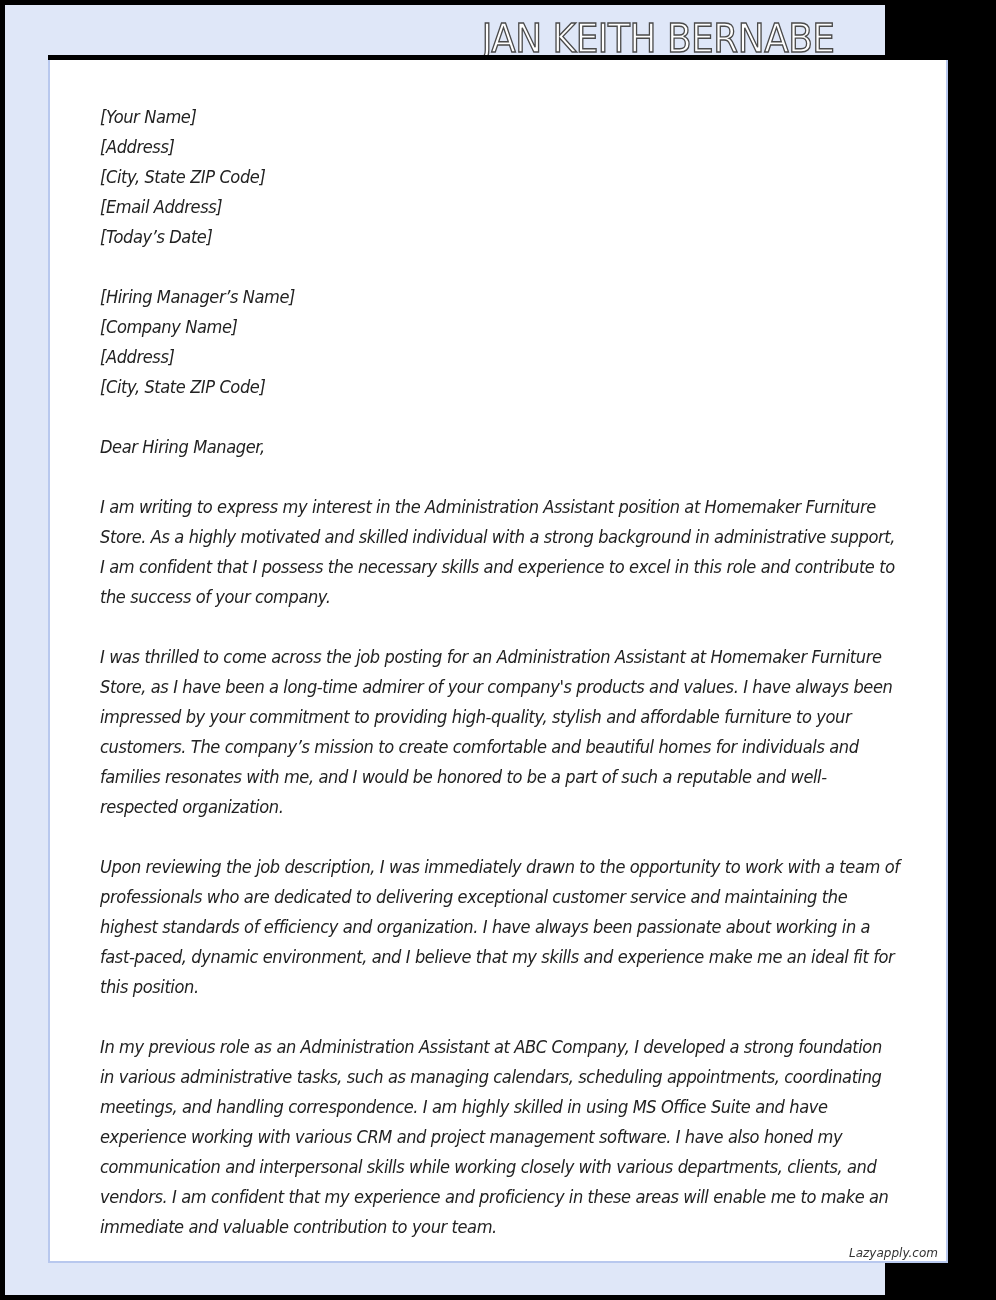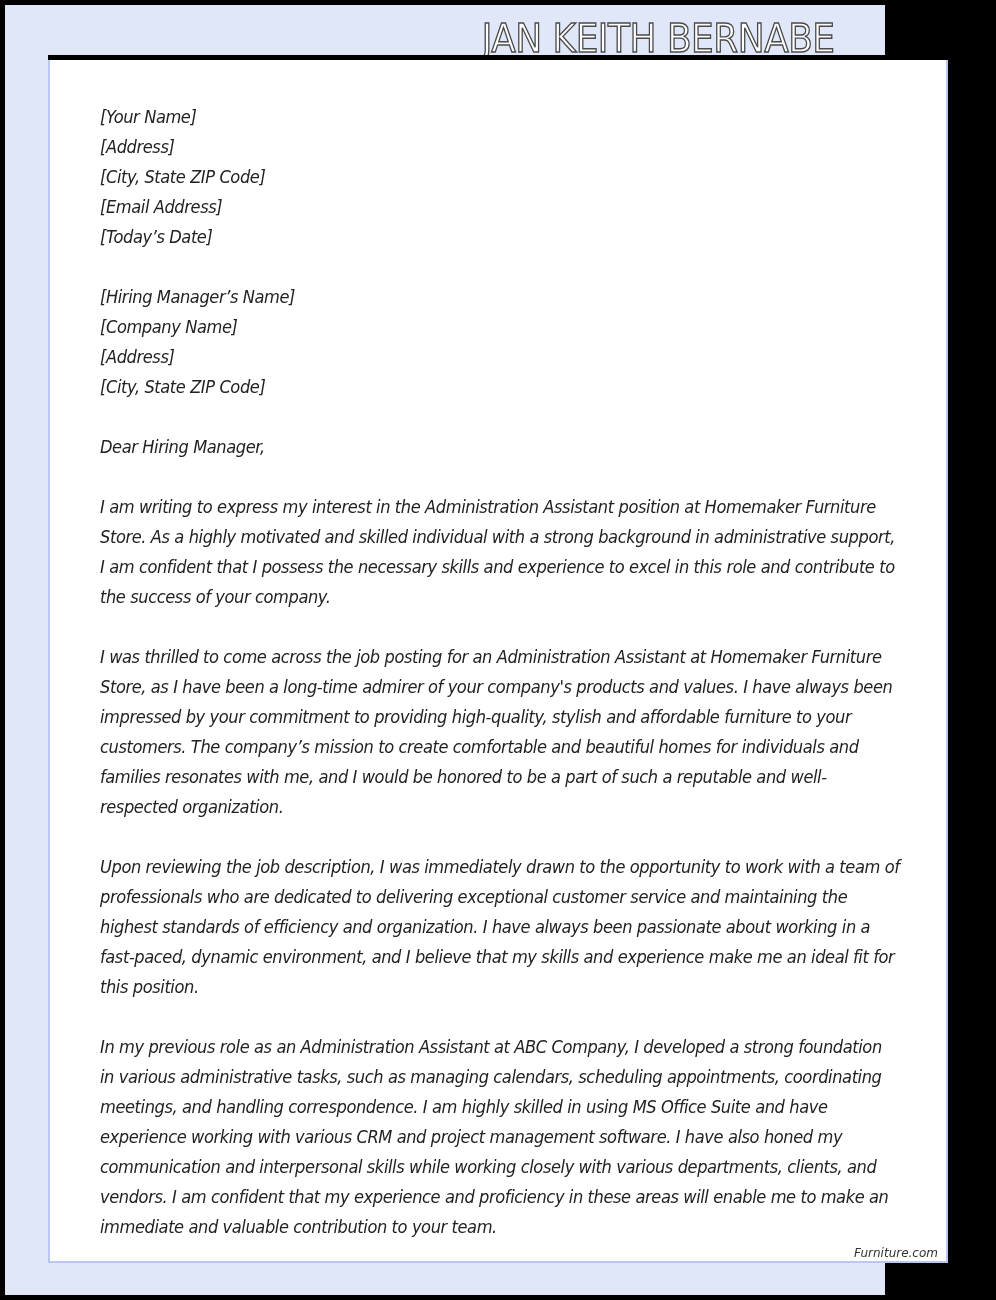--- a/index.html
+++ b/index.html
@@ -58,15 +58,15 @@
         <span class="line">[Company Name]</span>
         <span class="line">[Address]</span>
         <span class="line">[City, State ZIP Code]</span>
       </p>
       <p>Dear Hiring Manager,</p>
       <p>I am writing to express my interest in the Administration Assistant position at Homemaker Furniture Store. As a highly motivated and skilled individual with a strong background in administrative support, I am confident that I possess the necessary skills and experience to excel in this role and contribute to the success of your company.</p>
       <p>I was thrilled to come across the job posting for an Administration Assistant at Homemaker Furniture Store, as I have been a long-time admirer of your company's products and values. I have always been impressed by your commitment to providing high-quality, stylish and affordable furniture to your customers. The company’s mission to create comfortable and beautiful homes for individuals and families resonates with me, and I would be honored to be a part of such a reputable and well-respected organization.</p>
       <p>Upon reviewing the job description, I was immediately drawn to the opportunity to work with a team of professionals who are dedicated to delivering exceptional customer service and maintaining the highest standards of efficiency and organization. I have always been passionate about working in a fast-paced, dynamic environment, and I believe that my skills and experience make me an ideal fit for this position.</p>
       <p>In my previous role as an Administration Assistant at ABC Company, I developed a strong foundation in various administrative tasks, such as managing calendars, scheduling appointments, coordinating meetings, and handling correspondence. I am highly skilled in using MS Office Suite and have experience working with various CRM and project management software. I have also honed my communication and interpersonal skills while working closely with various departments, clients, and vendors. I am confident that my experience and proficiency in these areas will enable me to make an immediate and valuable contribution to your team.</p>
     </div>
-    <div class="watermark">Furniture.com</div>
+    <div class="watermark">Lazyapply.com</div>
   </div>
 </div>
 
 </body></html>

